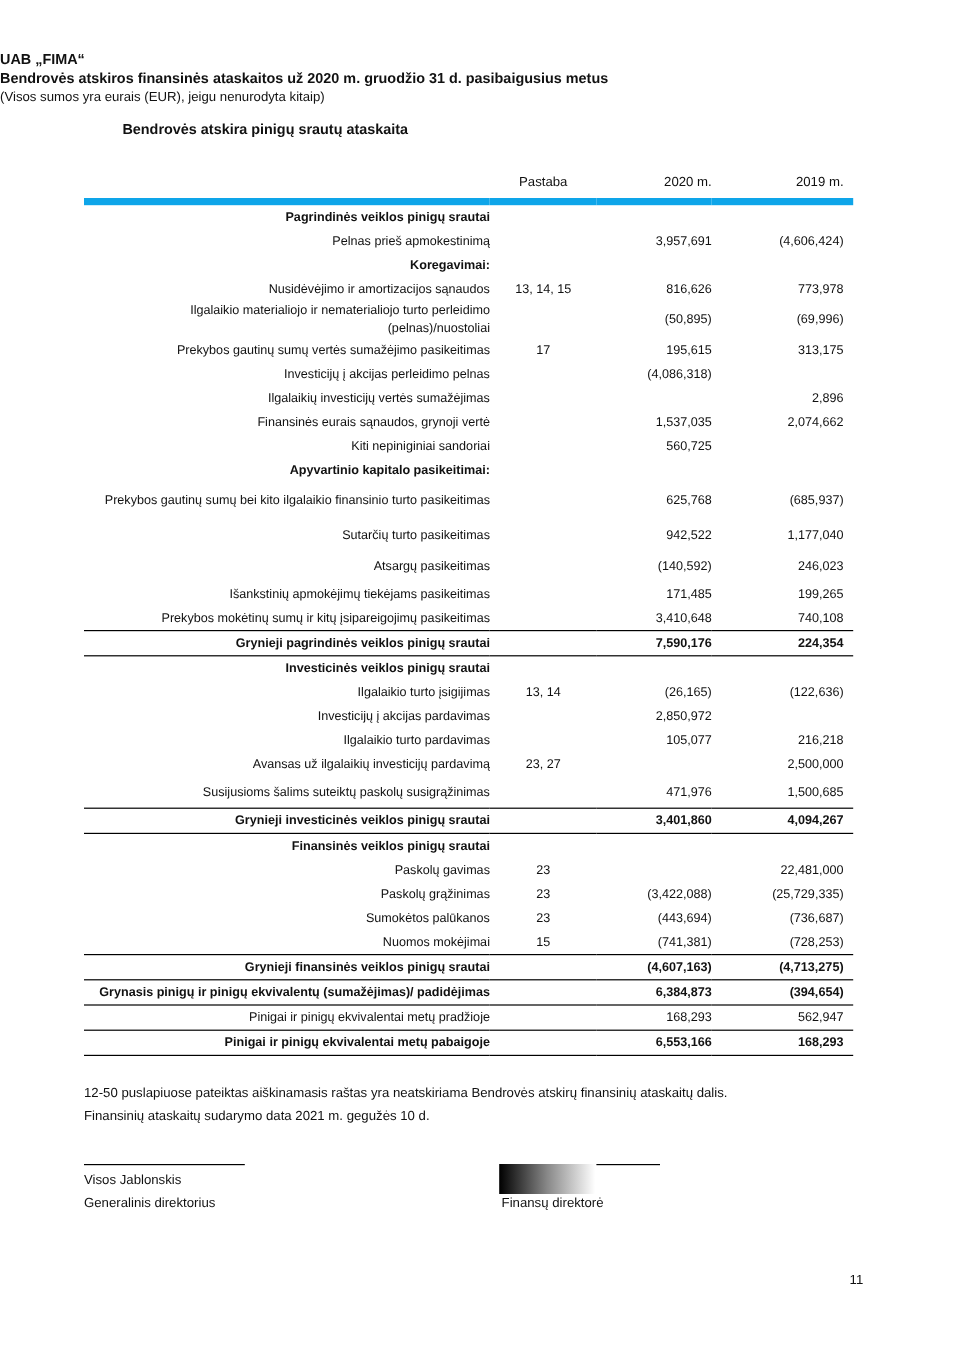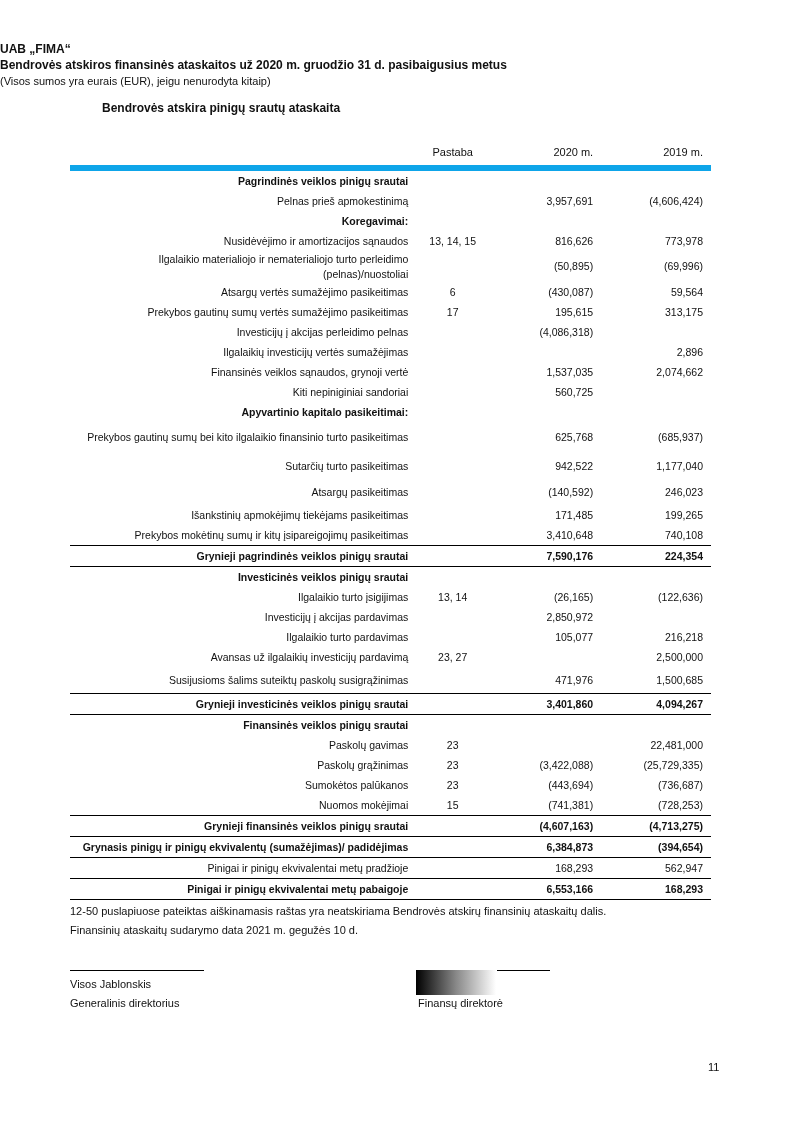--- a/index.html
+++ b/index.html
@@ -89,45 +89,39 @@
         <td class="c-2020">816,626</td>
         <td class="c-2019">773,978</td>
       </tr>
       <tr class="r2">
         <td class="c-label">Ilgalaikio materialiojo ir nematerialiojo turto perleidimo (pelnas)/nuostoliai</td>
         <td class="c-note"></td>
         <td class="c-2020">(50,895)</td>
         <td class="c-2019">(69,996)</td>
       </tr>
       <tr class="r">
-        <td class="c-label">Atsargų vertės sumažėjimo pasikeitimas</td>
-        <td class="c-note">6</td>
-        <td class="c-2020">(430,087)</td>
-        <td class="c-2019">59,564</td>
-      </tr>
-      <tr class="r">
         <td class="c-label">Prekybos gautinų sumų vertės sumažėjimo pasikeitimas</td>
         <td class="c-note">17</td>
         <td class="c-2020">195,615</td>
         <td class="c-2019">313,175</td>
       </tr>
       <tr class="r">
         <td class="c-label">Investicijų į akcijas perleidimo pelnas</td>
         <td class="c-note"></td>
         <td class="c-2020">(4,086,318)</td>
         <td class="c-2019"></td>
       </tr>
       <tr class="r">
         <td class="c-label">Ilgalaikių investicijų vertės sumažėjimas</td>
         <td class="c-note"></td>
         <td class="c-2020"></td>
         <td class="c-2019">2,896</td>
       </tr>
       <tr class="r">
-        <td class="c-label">Finansinės veiklos sąnaudos, grynoji vertė</td>
+        <td class="c-label">Finansinės eurais sąnaudos, grynoji vertė</td>
         <td class="c-note"></td>
         <td class="c-2020">1,537,035</td>
         <td class="c-2019">2,074,662</td>
       </tr>
       <tr class="r">
         <td class="c-label">Kiti nepiniginiai sandoriai</td>
         <td class="c-note"></td>
         <td class="c-2020">560,725</td>
         <td class="c-2019"></td>
       </tr>

